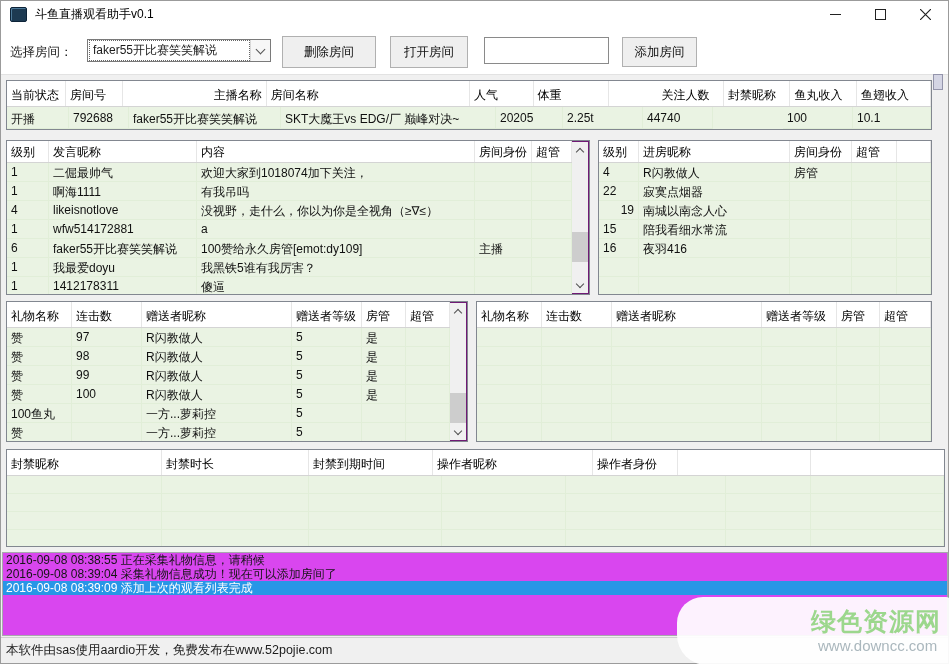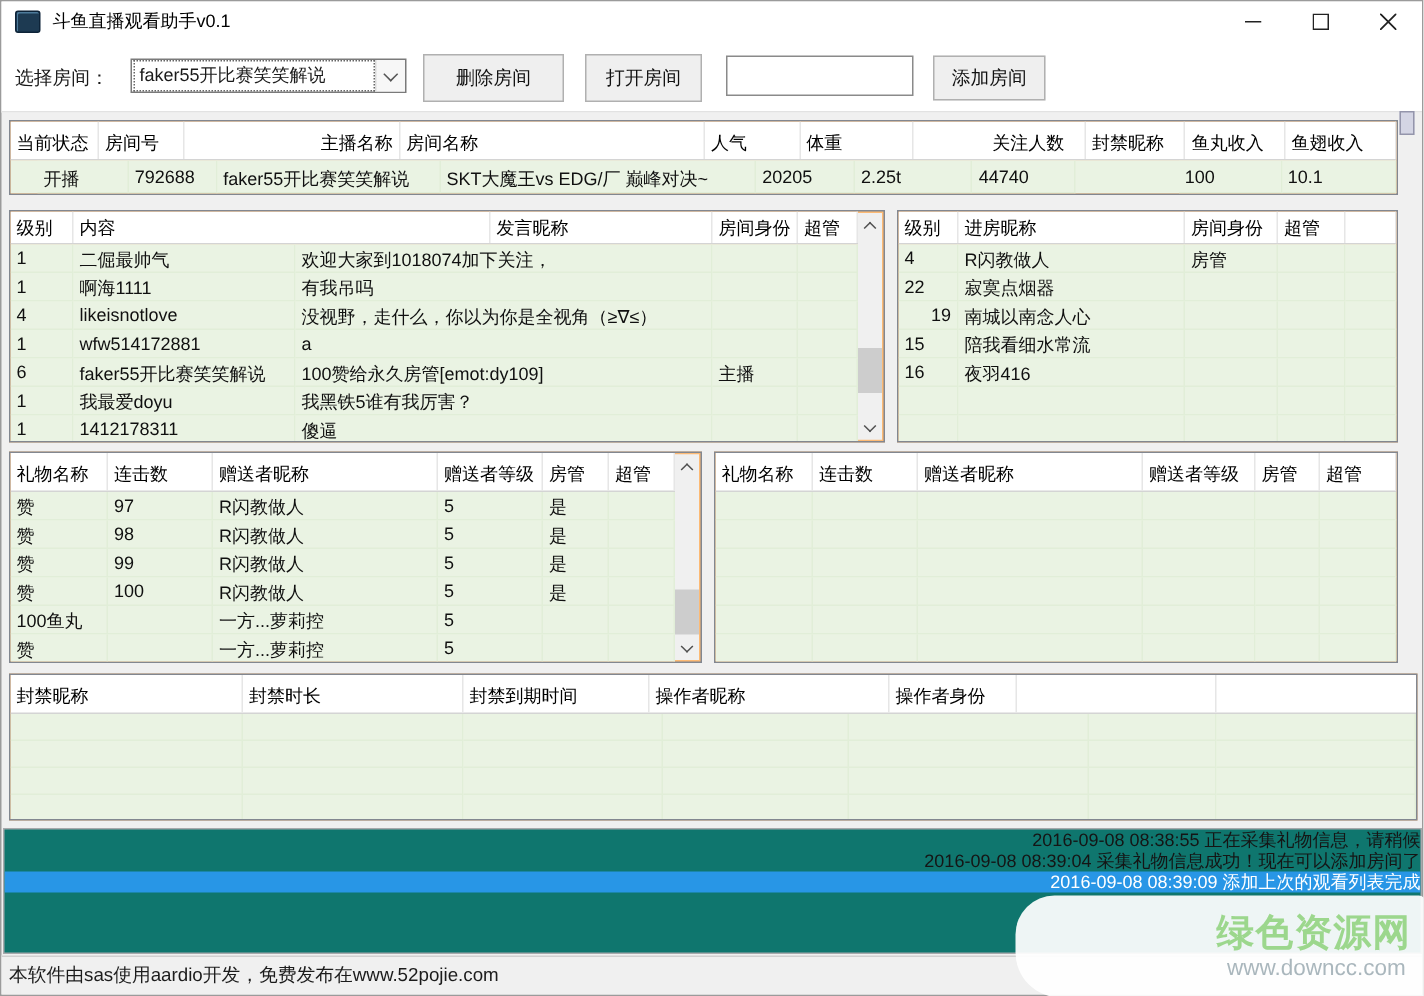--- a/index.html
+++ b/index.html
@@ -34,21 +34,21 @@
   .btn{position:absolute;height:32px;box-sizing:border-box;background:#efefef;border:1px solid #b0b0b0;
        display:flex;align-items:center;justify-content:center;font-size:12.5px;color:#111;}
   #btnDelete{left:281px;top:8px;width:94px;}
   #btnOpen{left:389px;top:8px;width:78px;}
   #btnAdd{left:621px;top:9px;width:75px;height:30px;}
   #roomInput{position:absolute;left:483px;top:9px;width:125px;height:27px;box-sizing:border-box;
              border:1px solid #8a8a8a;background:#fff;font-size:12px;padding:0 4px;
              font-family:"Liberation Sans","DejaVu Sans",sans-serif;}
 
   
-  .lv{position:absolute;box-sizing:border-box;background:#fdba74;border:1px solid #828790;overflow:hidden;}
+  .lv{position:absolute;box-sizing:border-box;background:#701a75;border:1px solid #828790;overflow:hidden;}
   .lv-content{position:absolute;left:0;top:0;right:0;bottom:0;display:flex;flex-direction:column;overflow:hidden;}
   .lv.hasScroll .lv-content{right:17px;}
   .thead{display:flex;background:#ffffff;border-bottom:1px solid #d4d4d4;flex:0 0 auto;}
   .th{box-sizing:border-box;height:21px;padding:3px 4px 0;border-right:1px solid #e6e6e6;
       white-space:nowrap;overflow:hidden;color:#000;}
   .tbody{flex:1;background:var(--row-green,#eaf3e3);overflow:hidden;}
   .tr{display:flex;}
   .td{box-sizing:border-box;height:19px;padding:2px 4px 0;border-right:1px solid #e1eed8;
       border-bottom:1px solid #e1eed8;white-space:nowrap;overflow:hidden;background:var(--row-green,#eaf3e3);color:#101010;}
   .room .th,.gift .th,.ban .th{height:25px;padding-top:6px;}
@@ -70,21 +70,21 @@
   
   #roomTable{left:5px;top:79px;width:926px;height:50px;}
   #chatTable{left:5px;top:139px;width:584px;height:155px;}
   #entryTable{left:597px;top:139px;width:334px;height:155px;}
   #giftLeft{left:5px;top:300px;width:462px;height:141px;}
   #giftRight{left:475px;top:300px;width:456px;height:141px;}
   #banTable{left:5px;top:448px;width:939px;height:98px;}
 
   
   #logBox{position:absolute;left:1px;top:551px;width:946px;height:84px;box-sizing:border-box;
-          background:#0f766e;border:1px solid #a7a9ac;overflow:hidden;text-align:right;}
+          background:#d946ef;border:1px solid #a7a9ac;overflow:hidden;}
   .log-line{height:14px;line-height:14px;padding-left:3px;white-space:nowrap;color:#151515;}
   .log-line.selected{background:var(--selection-blue,#2896e6);color:#fff;}
 
   
   #statusbar{position:absolute;left:0;bottom:0;width:100%;height:25px;background:#f0f0f0;
              border-top:1px solid #d0d0d0;display:flex;align-items:center;}
   #statusText{margin-left:5px;font-size:12.5px;color:#1c1c1c;}
 
   
   #wmBlob{position:absolute;left:676px;top:596px;width:273px;height:68px;
@@ -143,42 +143,42 @@
           <div class="th" style="width: 215px;">房间名称</div>
           <div class="th" style="width: 67px;">人气</div>
           <div class="th" style="width: 80px;">体重</div>
           <div class="th" style="width: 70px; margin-left: 48px;">关注人数</div>
           <div class="th" style="width: 70px;">封禁昵称</div>
           <div class="th" style="width: 70px;">鱼丸收入</div>
           <div class="th" style="width: 78px;">鱼翅收入</div>
         </div>
         <div class="tbody">
           <div class="tr">
-            <div class="td" style="width: 62px; margin-left: 18px;">开播</div>
+            <div class="td" style="width: 62px;">开播</div>
             <div class="td" style="width: 60px;">792688</div>
             <div class="td" style="width: 152px;">faker55开比赛笑笑解说</div>
             <div class="td" style="width: 215px;">SKT大魔王vs EDG/厂 巅峰对决~</div>
             <div class="td" style="width: 67px;">20205</div>
             <div class="td" style="width: 80px;">2.25t</div>
             <div class="td" style="width: 70px;">44740</div>
             <div class="td" style="width: 70px; margin-top: 29px;">4分钟</div>
             <div class="td" style="width: 70px;">100</div>
             <div class="td" style="width: 78px;">10.1</div>
           </div>
         </div>
       </div>
   </div>
   <div id="scrollFragment"></div>
 
   <div class="lv hasScroll" id="chatTable">
     <div class="lv-content">
         <div class="thead">
           <div class="th" style="width: 42px;">级别</div>
+          <div class="th" style="width: 148px;">发言昵称</div>
           <div class="th" style="width: 278px;">内容</div>
-          <div class="th" style="width: 148px;">发言昵称</div>
           <div class="th" style="width: 57px;">房间身份</div>
           <div class="th" style="width: 40px;">超管</div>
         </div>
         <div class="tbody">
           <div class="tr">
             <div class="td" style="width: 42px;">1</div>
             <div class="td" style="width: 148px;">二倔最帅气</div>
             <div class="td" style="width: 278px;">欢迎大家到1018074加下关注，</div>
             <div class="td" style="width: 57px;"></div>
             <div class="td" style="width: 40px;"></div>

